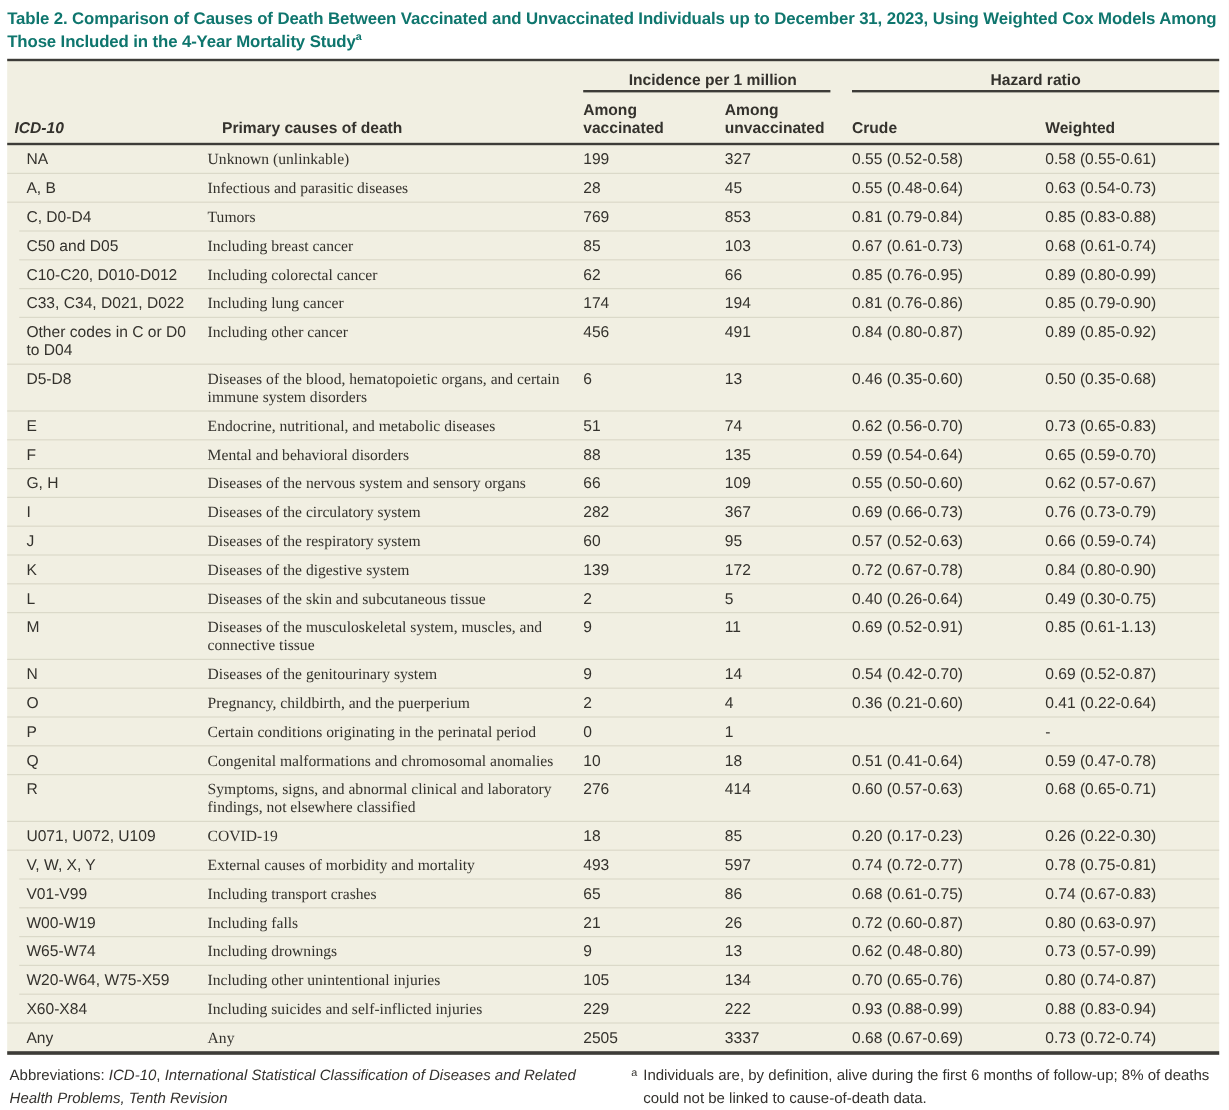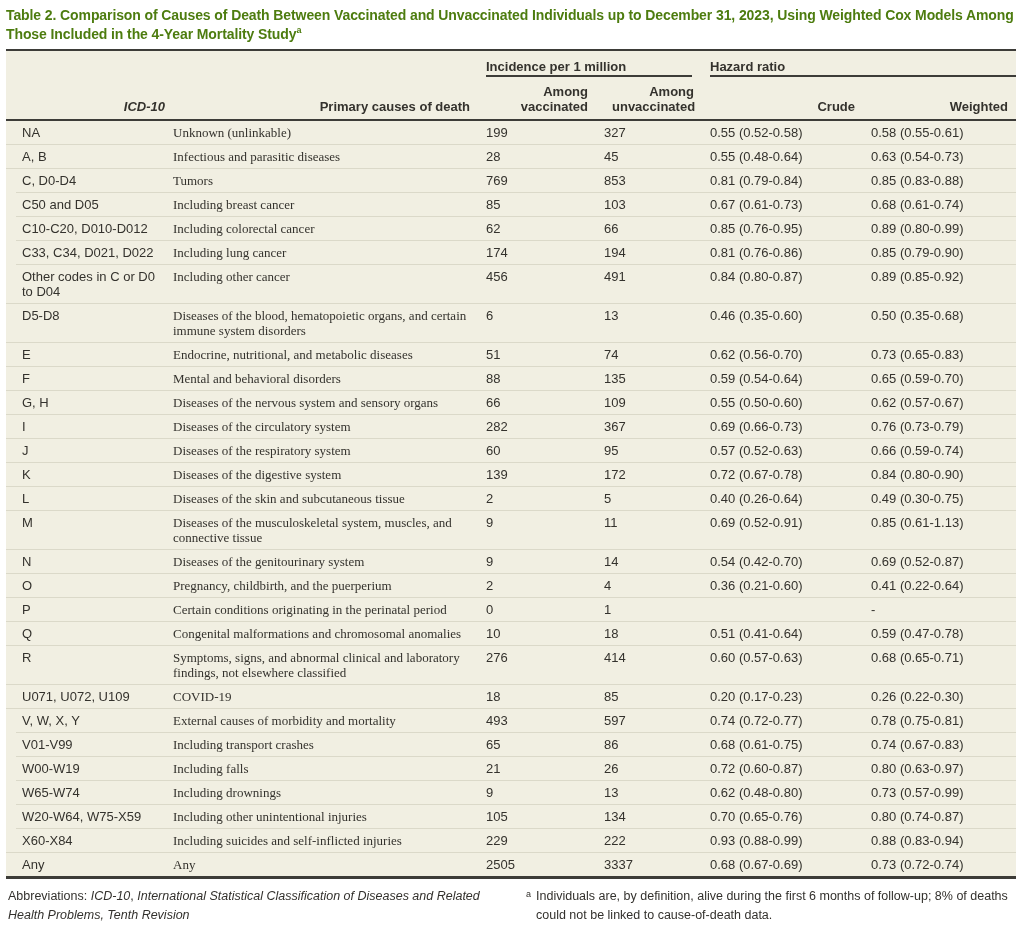--- a/index.html
+++ b/index.html
@@ -6,46 +6,46 @@
   body {
     width:1024px; height:925px; overflow:hidden;
     background:#ffffff; color:#34322d;
     font-family:"Liberation Sans", sans-serif;
     -webkit-font-smoothing:antialiased;
   }
   .page { padding:0 8px 0 6px; }
 
   .title {
     font-weight:bold; font-size:14px; line-height:19px;
-    letter-spacing:-0.1px; color:#4d7c0f; padding-top:6px;
+    letter-spacing:-0.1px; color:#0f766e; padding-top:6px;
   }
   .title sup { font-size:9px; vertical-align:super; line-height:0; }
 
   .tbl {
     margin-top:5px;
     background:#f1efe2;
     border-top:2px solid #3d3c38;
     border-bottom:3px solid #3d3c38;
   }
 
   
-  .group-row { display:grid; grid-template-columns:472px 224px 314px; height:26px; }
+  .group-row { display:grid; grid-template-columns:472px 224px 314px; height:26px;text-align:center; }
   .group-cell { position:relative; font-weight:bold; font-size:13px; line-height:15px; padding:8px 0 0 8px; }
   .group-cell::after {
     content:''; position:absolute; bottom:0; left:8px; right:10px;
     height:2px; background:#3d3c38;
   }
   .group-cell.haz::after { right:0; }
 
   .col-row {
     display:grid; grid-template-columns:167px 305px 118px 106px 161px 153px;
     align-items:end; border-bottom:2px solid #3d3c38;
     padding:6px 0 5px 0; min-height:31px;
   }
-  .col-cell { font-weight:bold; font-size:13px; line-height:15px; padding:0 8px;text-align:right; }
+  .col-cell { font-weight:bold; font-size:13px; line-height:15px; padding:0 8px; }
   .col-cell.icd { font-style:italic; padding-left:6px; }
   .col-cell.cause { padding-left:12px; }
   .col-cell .narrow { display:inline-block; max-width:82px; }
 
   
   .trow {
     display:grid; grid-template-columns:167px 305px 118px 106px 161px 153px;
     font-size:13px; line-height:15px; position:relative;
   }
   .trow + .trow { border-top:1px solid #dbd9c9; }

